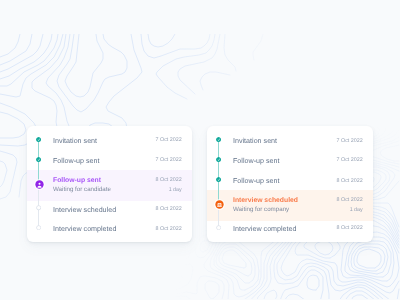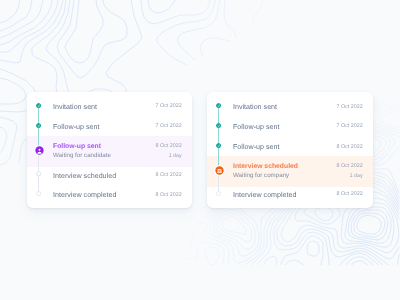--- a/index.html
+++ b/index.html
@@ -1,19 +1,19 @@
 <!DOCTYPE html>
 <html><head>
 <meta charset="utf-8">
 <style>
   html,body{margin:0;padding:0;}
   body{width:400px;height:300px;overflow:hidden;background:#f8fafc;
        font-family:"Liberation Sans",sans-serif;
        -webkit-font-smoothing:antialiased;text-rendering:geometricPrecision;}
-  #stage{position:relative;width:400px;height:265px;overflow:hidden;background:#f8fafc;}
+  #stage{position:relative;width:400px;height:265px;overflow:hidden;background:#f8fafc;margin-top:34px;}
   #bg{position:absolute;left:0;top:0;width:400px;height:300px;display:block;}
   .card{position:absolute;background:#fff;border-radius:6px;
         box-shadow:0 1px 2px rgba(100,116,139,.10), 0 2px 5px rgba(100,116,139,.06), 0 6px 13px rgba(100,116,139,.045);}
   .inner{position:relative;width:100%;height:100%;overflow:hidden;border-radius:6px;}
   .hl{position:absolute;left:0;right:0;}
   .rail{position:absolute;width:1.1px;}
   .node{position:absolute;border-radius:50%;display:block;}
   .lbl{position:absolute;font-size:7.15px;color:#64748b;white-space:nowrap;line-height:1;}
   .lbl.on{font-weight:bold;font-size:6.8px;}
   .dt{position:absolute;font-size:5.35px;color:#98a3b5;white-space:nowrap;line-height:1;text-align:right;}

